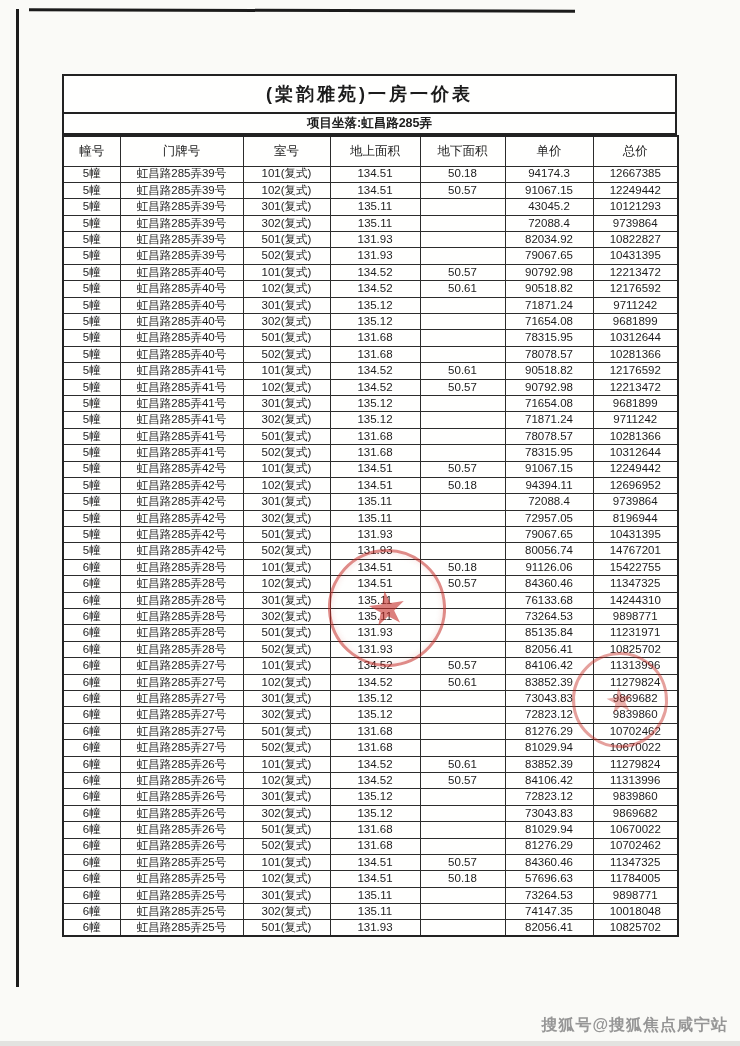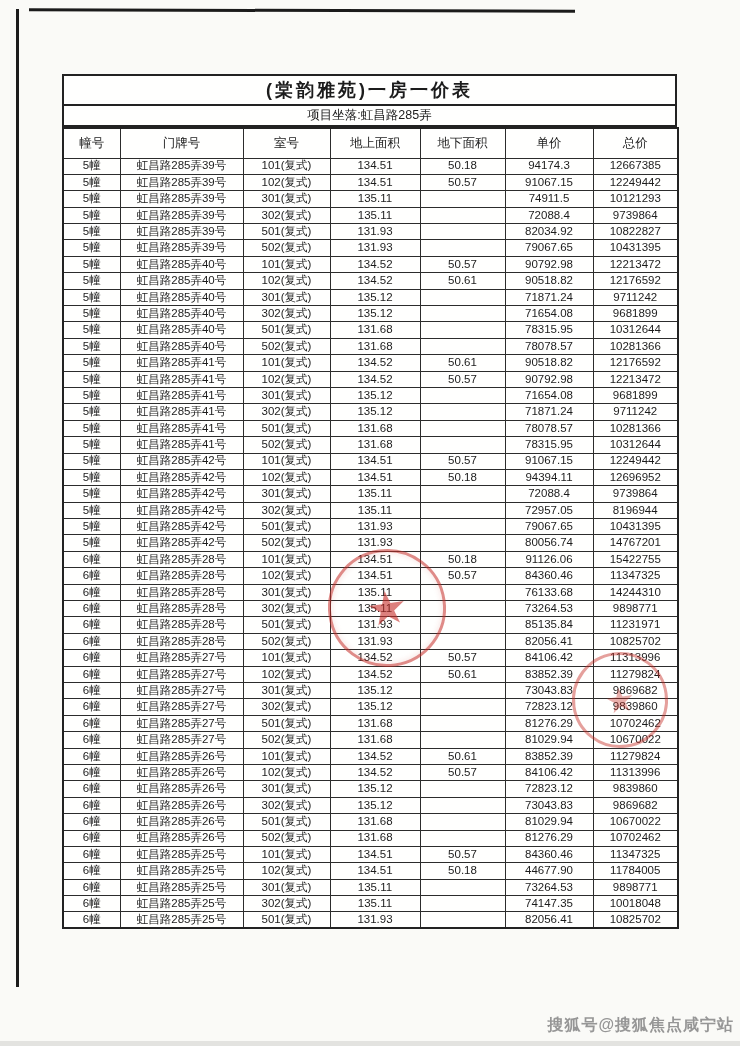--- a/index.html
+++ b/index.html
@@ -15,29 +15,29 @@
   .artifact { position:absolute; background:#1b1b1b; }
   .artifact-top { left:29px; top:9px; width:546px; height:3px; transform:rotate(0.15deg); }
   .artifact-left { left:16px; top:9px; width:3px; height:978px; }
   
   .doc {
     position:absolute; left:62px; top:74px; width:615px;
     background:#fffffe;
   }
   .title-box {
     border:2px solid #222;
-    height:32px;
+    height:40px;
     display:flex; align-items:center; justify-content:center;
     font-size:18px; font-weight:bold; letter-spacing:3px;
   }
   .location-row {
     border:2px solid #222; border-top:none;
     height:21px;
     display:flex; align-items:center; justify-content:center;
-    font-size:12.5px; font-weight:normal;
+    font-size:12.5px; font-weight:bold;
   }
   table.price {
     width:100%;
     border-collapse:collapse;
     table-layout:fixed;
     border:2px solid #222;
   }
   table.price th, table.price td {
     border:1px solid #2c2c2c;
     text-align:center;
@@ -70,21 +70,21 @@
   }
   .stamp-1 .star { color:rgba(197,44,38,0.60); font-size:46px; }
   .stamp-2 {
     left:572px; top:652px; width:96px; height:96px;
     border:3px solid rgba(197,44,38,0.45);
   }
   .stamp-2 .star { color:rgba(197,44,38,0.38); font-size:34px; }
   
   .watermark {
     position:absolute;
-    right:6px; bottom:10px;
+    right:12px; bottom:10px;
     font-size:16px;
     font-weight:bold;
     color:#969696;
     letter-spacing:1px;
   }
   
   .bottom-edge {
     position:absolute; left:0; bottom:0; width:100%; height:5px;
     background:#e3e3e0;
   }
@@ -137,21 +137,21 @@
           <td>50.57</td>
           <td>91067.15</td>
           <td>12249442</td>
         </tr>
         <tr>
           <td>5幢</td>
           <td>虹昌路285弄39号</td>
           <td>301(复式)</td>
           <td>135.11</td>
           <td></td>
-          <td>74911.5</td>
+          <td>43045.2</td>
           <td>10121293</td>
         </tr>
         <tr>
           <td>5幢</td>
           <td>虹昌路285弄39号</td>
           <td>302(复式)</td>
           <td>135.11</td>
           <td></td>
           <td>72088.4</td>
           <td>9739864</td>
@@ -506,21 +506,21 @@
           <td>50.57</td>
           <td>84360.46</td>
           <td>11347325</td>
         </tr>
         <tr>
           <td>6幢</td>
           <td>虹昌路285弄25号</td>
           <td>102(复式)</td>
           <td>134.51</td>
           <td>50.18</td>
-          <td>44677.90</td>
+          <td>57696.63</td>
           <td>11784005</td>
         </tr>
         <tr>
           <td>6幢</td>
           <td>虹昌路285弄25号</td>
           <td>301(复式)</td>
           <td>135.11</td>
           <td></td>
           <td>73264.53</td>
           <td>9898771</td>

